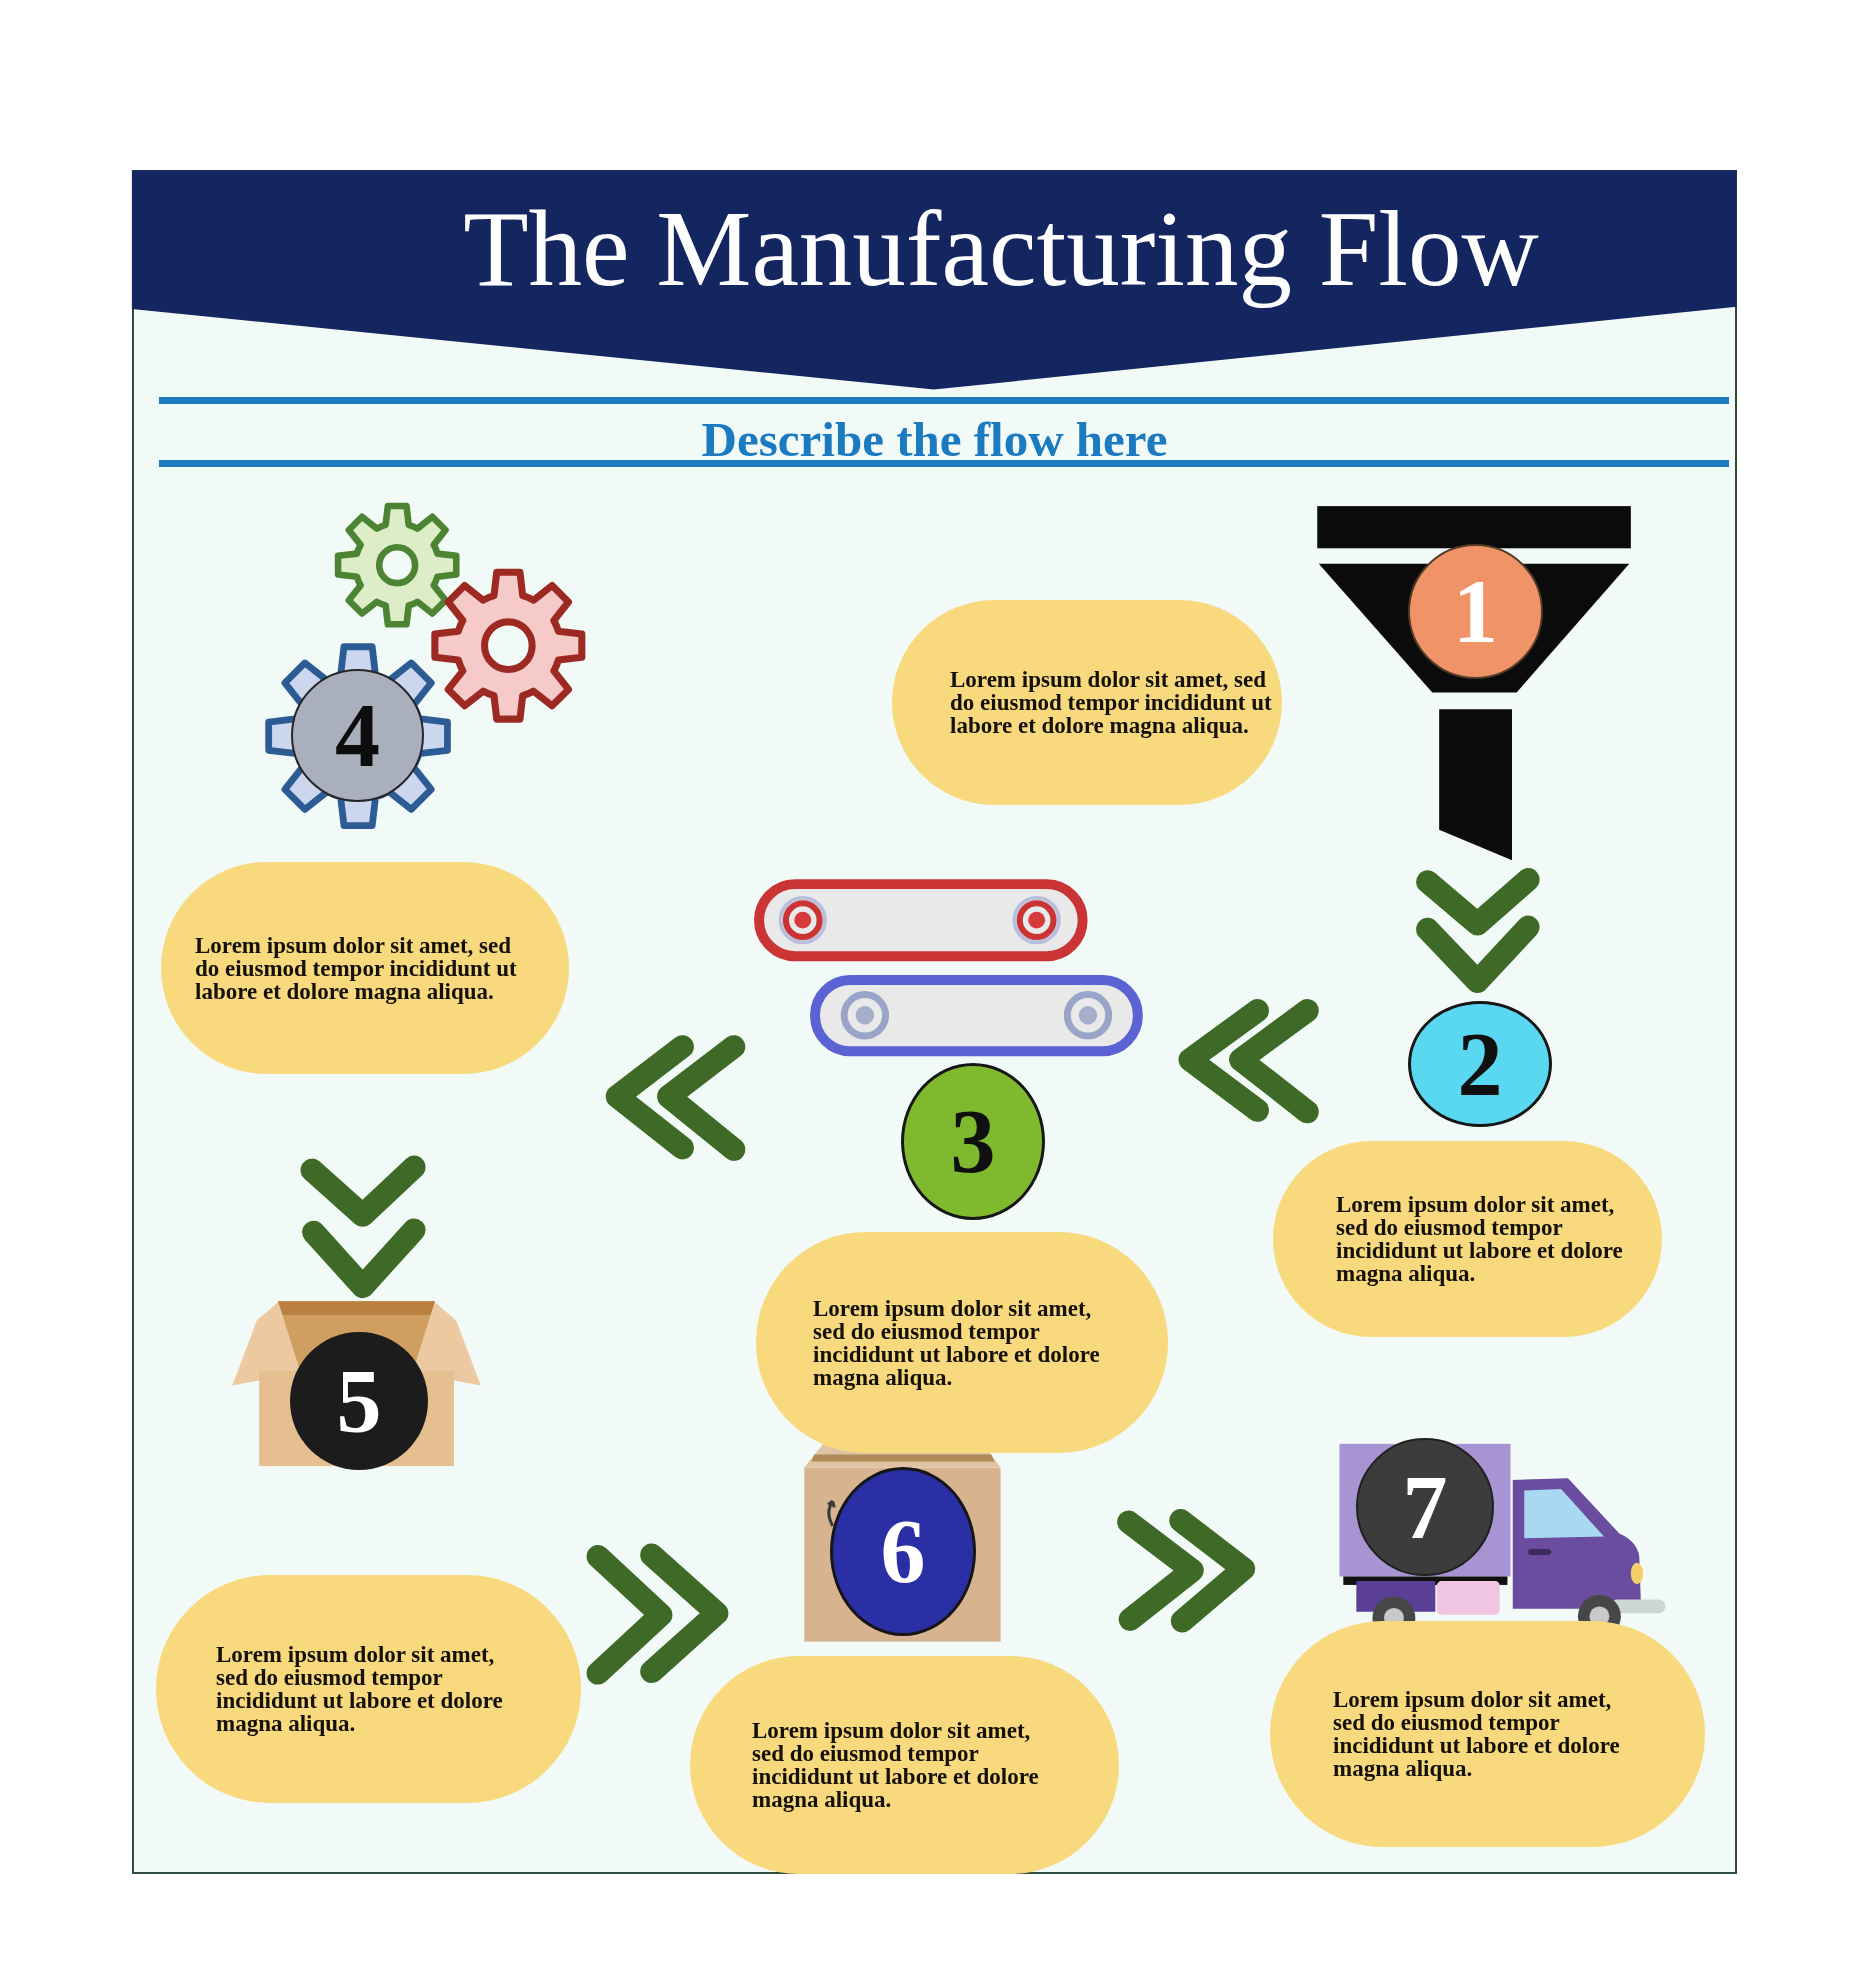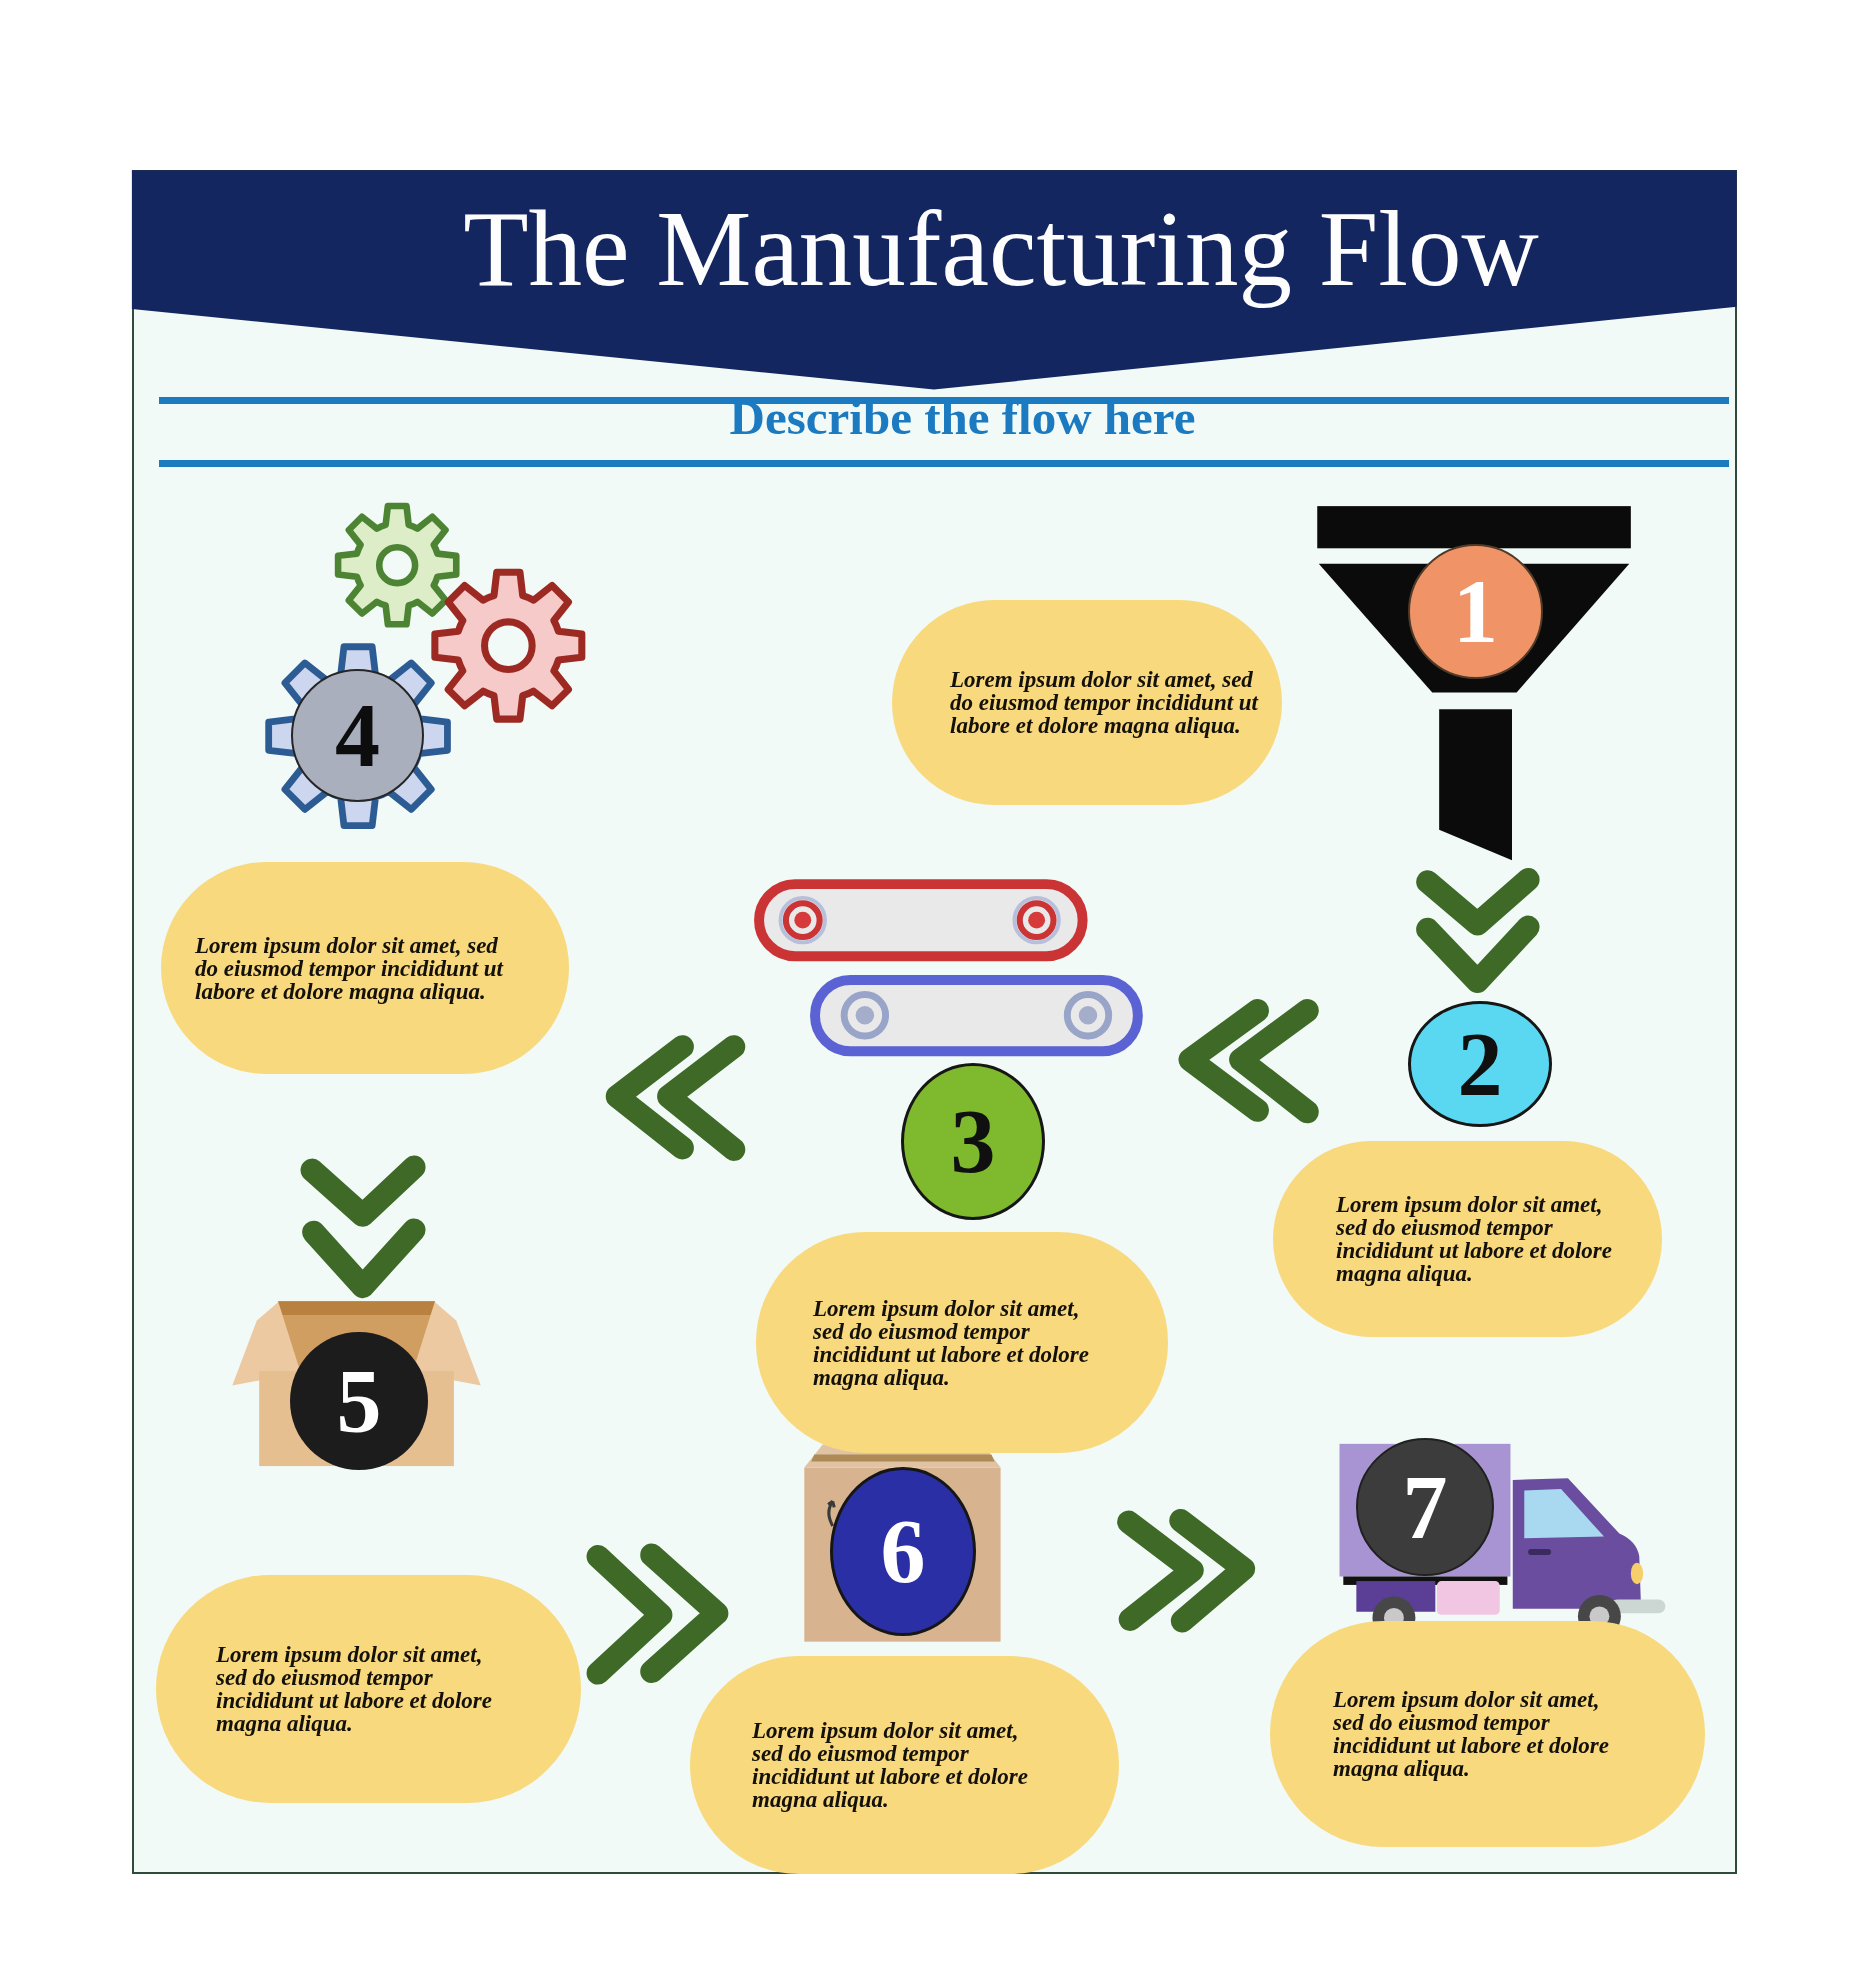--- a/index.html
+++ b/index.html
@@ -5,25 +5,25 @@
   html,body{margin:0;padding:0;background:#ffffff;}
   body{width:1867px;height:1963px;position:relative;overflow:hidden;
        font-family:"Liberation Serif","DejaVu Serif",serif;}
   .frame{position:absolute;left:132px;top:170px;width:1605px;height:1704px;
          box-sizing:border-box;background:#f1faf7;border:2.3px solid #2e4b3c;}
   svg.art{position:absolute;left:0;top:0;}
   .title{position:absolute;left:132px;top:192px;width:1738px;text-align:center;
          font-size:107px;line-height:115px;color:#fdfdfd;white-space:nowrap;}
   .rule{position:absolute;left:159px;width:1570px;height:7px;background:#1b7ac0;}
   .rule1{top:397px;} .rule2{top:460px;}
-  .subtitle{position:absolute;left:132px;top:390px;width:1605px;text-align:center;
-            font-size:49px;line-height:55px;font-weight:bold;color:#1b7ac0;padding-left:28px;}
+  .subtitle{position:absolute;left:132px;top:412px;width:1605px;text-align:center;
+            font-size:49px;line-height:55px;font-weight:bold;color:#1b7ac0;}
   .bubble{position:absolute;background:#f8d97d;display:flex;flex-direction:column;
           justify-content:center;box-sizing:border-box;color:#14100a;
-          font-weight:bold;font-size:23px;line-height:23px;font-style:italic;}
+          font-weight:bold;font-size:23px;line-height:23px;}
   .b1{left:892px;top:600px;width:390px;height:205px;border-radius:103px;padding-left:58px;}
   .b2{left:1273px;top:1141px;width:389px;height:196px;border-radius:98px;padding-left:63px;}
   .b3{left:756px;top:1232px;width:412px;height:221px;border-radius:110px;padding-left:57px;}
   .b4{left:161px;top:862px;width:408px;height:212px;border-radius:106px;padding-left:34px;}
   .b5{left:156px;top:1575px;width:425px;height:228px;border-radius:115px;padding-left:60px;}
   .b6{left:690px;top:1656px;width:429px;height:218px;border-radius:109px;padding-left:62px;}
   .b7{left:1270px;top:1621px;width:435px;height:226px;border-radius:113px;padding-left:63px;}
   .numcircle{position:absolute;box-sizing:border-box;border-radius:50%;
              display:flex;align-items:center;justify-content:center;
              font-weight:bold;font-size:90px;}

